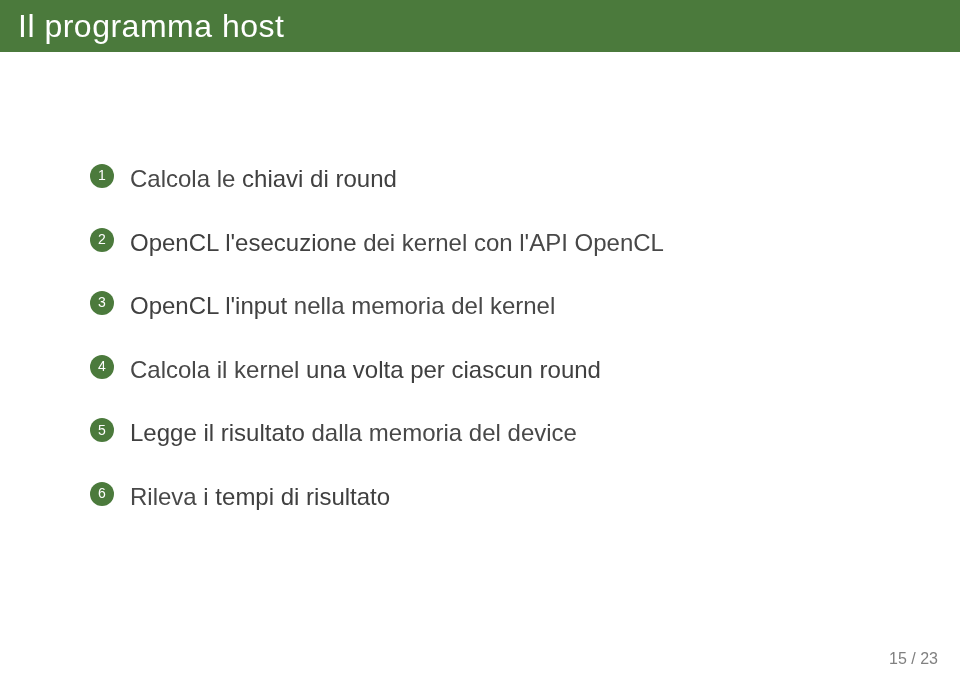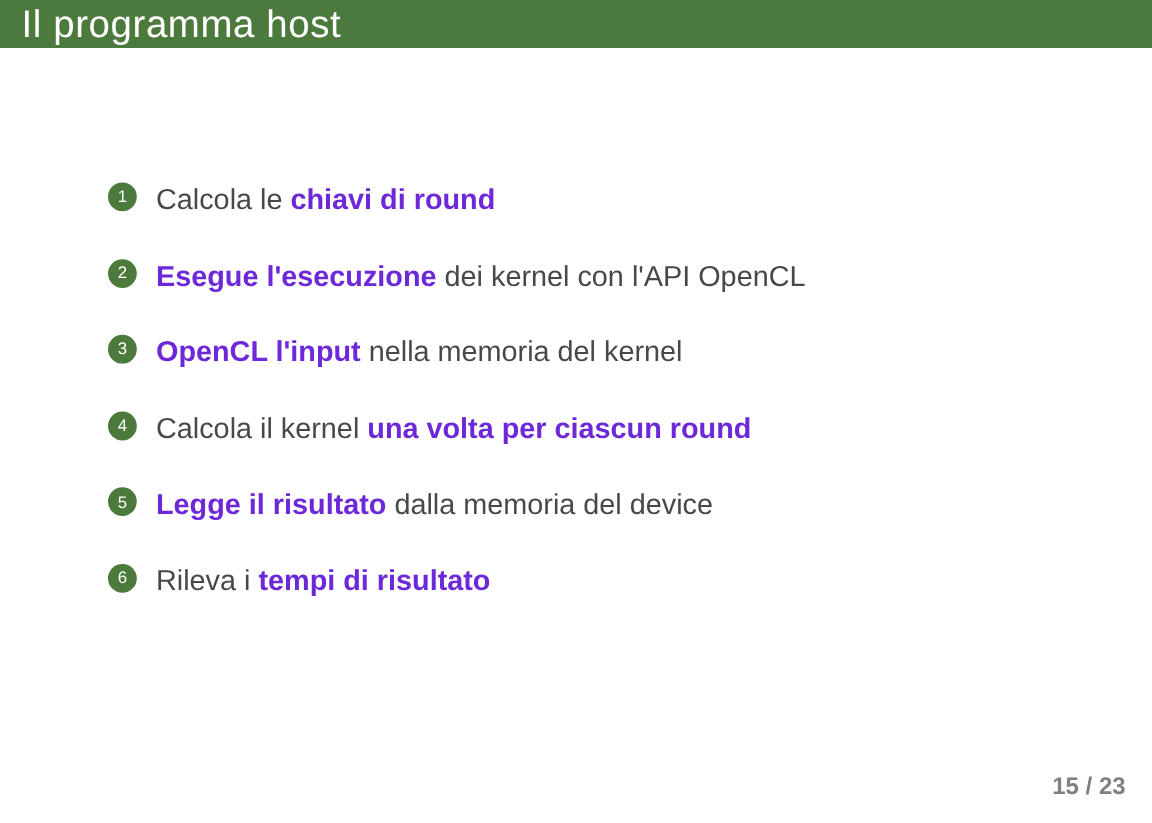--- a/index.html
+++ b/index.html
@@ -7,21 +7,21 @@
     padding: 0;
     width: 960px;
     height: 686px;
     background: #ffffff;
     font-family: "Century Gothic", "URW Gothic L", "Avant Garde", Futura, sans-serif;
     overflow: hidden;
     position: relative;
   }
   .titlebar {
     background: #4b7a3c;
-    height: 40px;
+    height: 52px;
     display: flex;
     align-items: center;
     padding-left: 18px;
     box-sizing: border-box;
   }
   .titlebar h1 {
     color: #ffffff;
     font-size: 32px;
     font-weight: 400;
     margin: 0;
@@ -57,46 +57,46 @@
     color: #ffffff;
     border-radius: 50%;
     font-size: 14px;
     font-weight: 400;
     display: flex;
     align-items: center;
     justify-content: center;
     font-family: "Century Gothic", "URW Gothic L", "Avant Garde", Futura, sans-serif;
   }
   ol.enum > li .bold {
-    font-weight: 700;
-    color: #6d28d9;
+    font-weight: 400;
+    color: #404040;
   }
   .pagenum {
     position: absolute;
     bottom: 18px;
     right: 22px;
-    font-size: 20px;
+    font-size: 16px;
     color: #808080;
-    font-weight: 700;
+    font-weight: 400;
   }
 </style>
 </head>
 <body>
 
 <div class="titlebar">
   <h1>Il programma host</h1>
 </div>
 
 <div class="content">
   <ol class="enum">
     <li>
       <span>Calcola le </span><span class="bold">chiavi di round</span><span></span>
     </li>
     <li>
-      <span></span><span class="bold">Esegue l'esecuzione</span><span> dei kernel con l'API OpenCL</span>
+      <span></span><span class="bold">OpenCL l'esecuzione</span><span> dei kernel con l'API OpenCL</span>
     </li>
     <li>
       <span></span><span class="bold">OpenCL l'input</span><span> nella memoria del kernel</span>
     </li>
     <li>
       <span>Calcola il kernel </span><span class="bold">una volta per ciascun round</span><span></span>
     </li>
     <li>
       <span></span><span class="bold">Legge il risultato</span><span> dalla memoria del device</span>
     </li>

